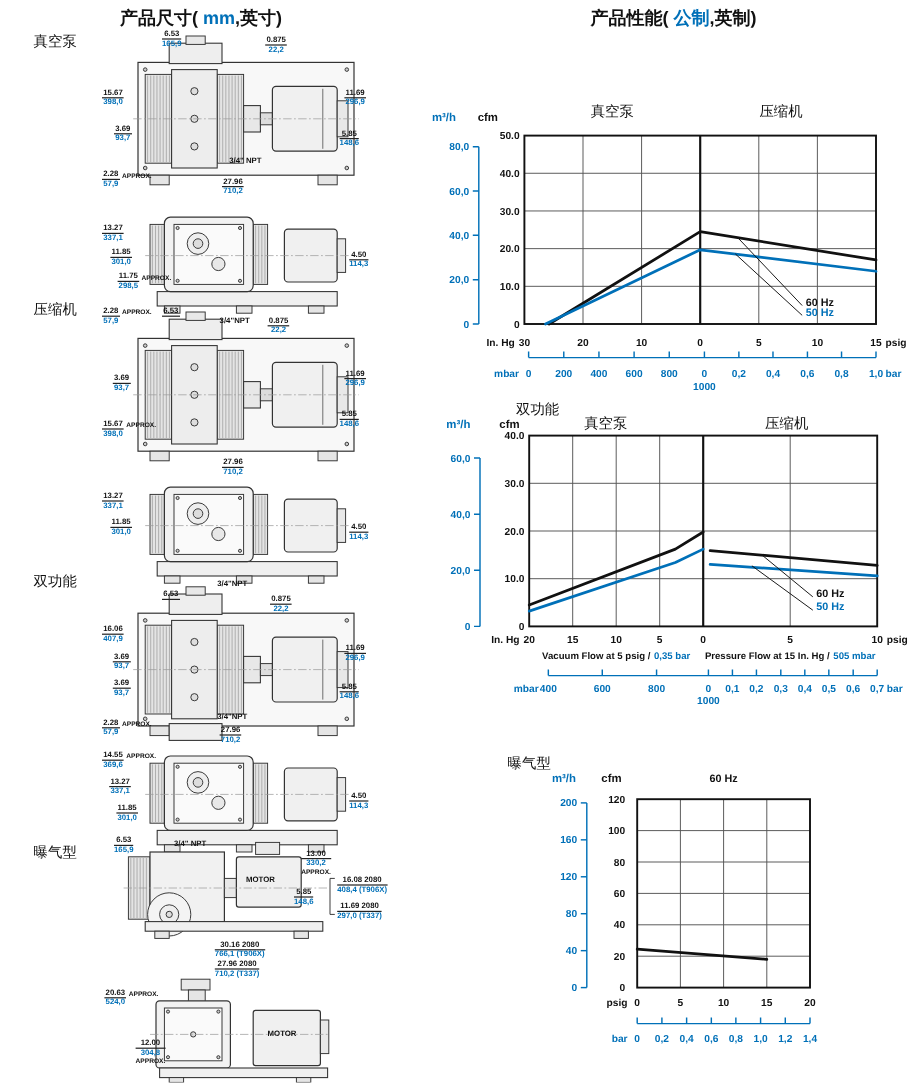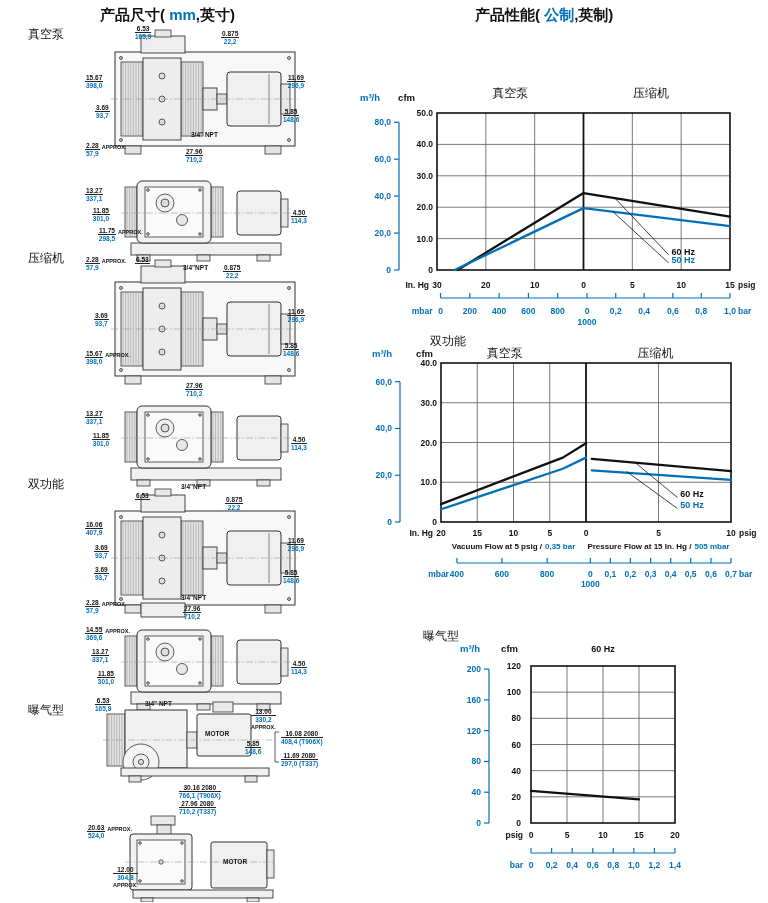--- a/index.html
+++ b/index.html
@@ -29,21 +29,21 @@
   .cap{font-size:8px;font-weight:bold;fill:#111}
   .capb{font-size:8px;font-weight:bold;fill:#0070b8}
 </style>
 </head>
 <body>
 
 <div id="page">
   <div class="hdr" style="left:100px;top:6px">
     <span>产品尺寸( </span><span class="blue">mm</span><span>,英寸)</span>
   </div>
-  <div class="hdr" style="left:475px;top:6px">
+  <div class="hdr" style="left:492px;top:6px">
     <span>产品性能( </span><span class="blue">公制</span><span>,英制)</span>
   </div>
 
   <div class="section-label" style="left:28px;top:26px">真空泵</div>
   <div class="section-label" style="left:28px;top:250px">压缩机</div>
   <div class="section-label" style="left:28px;top:476px">双功能</div>
   <div class="section-label" style="left:28px;top:702px">曝气型</div>
 <div class="drawing" style="left: 85px; top: 28px; width: 235px; height: 148px;">
       <svg width="235" height="148">
         <rect x="30" y="24" width="180" height="94" fill="#f8f8f8" stroke="#333" stroke-width="1" rx="0"></rect>

